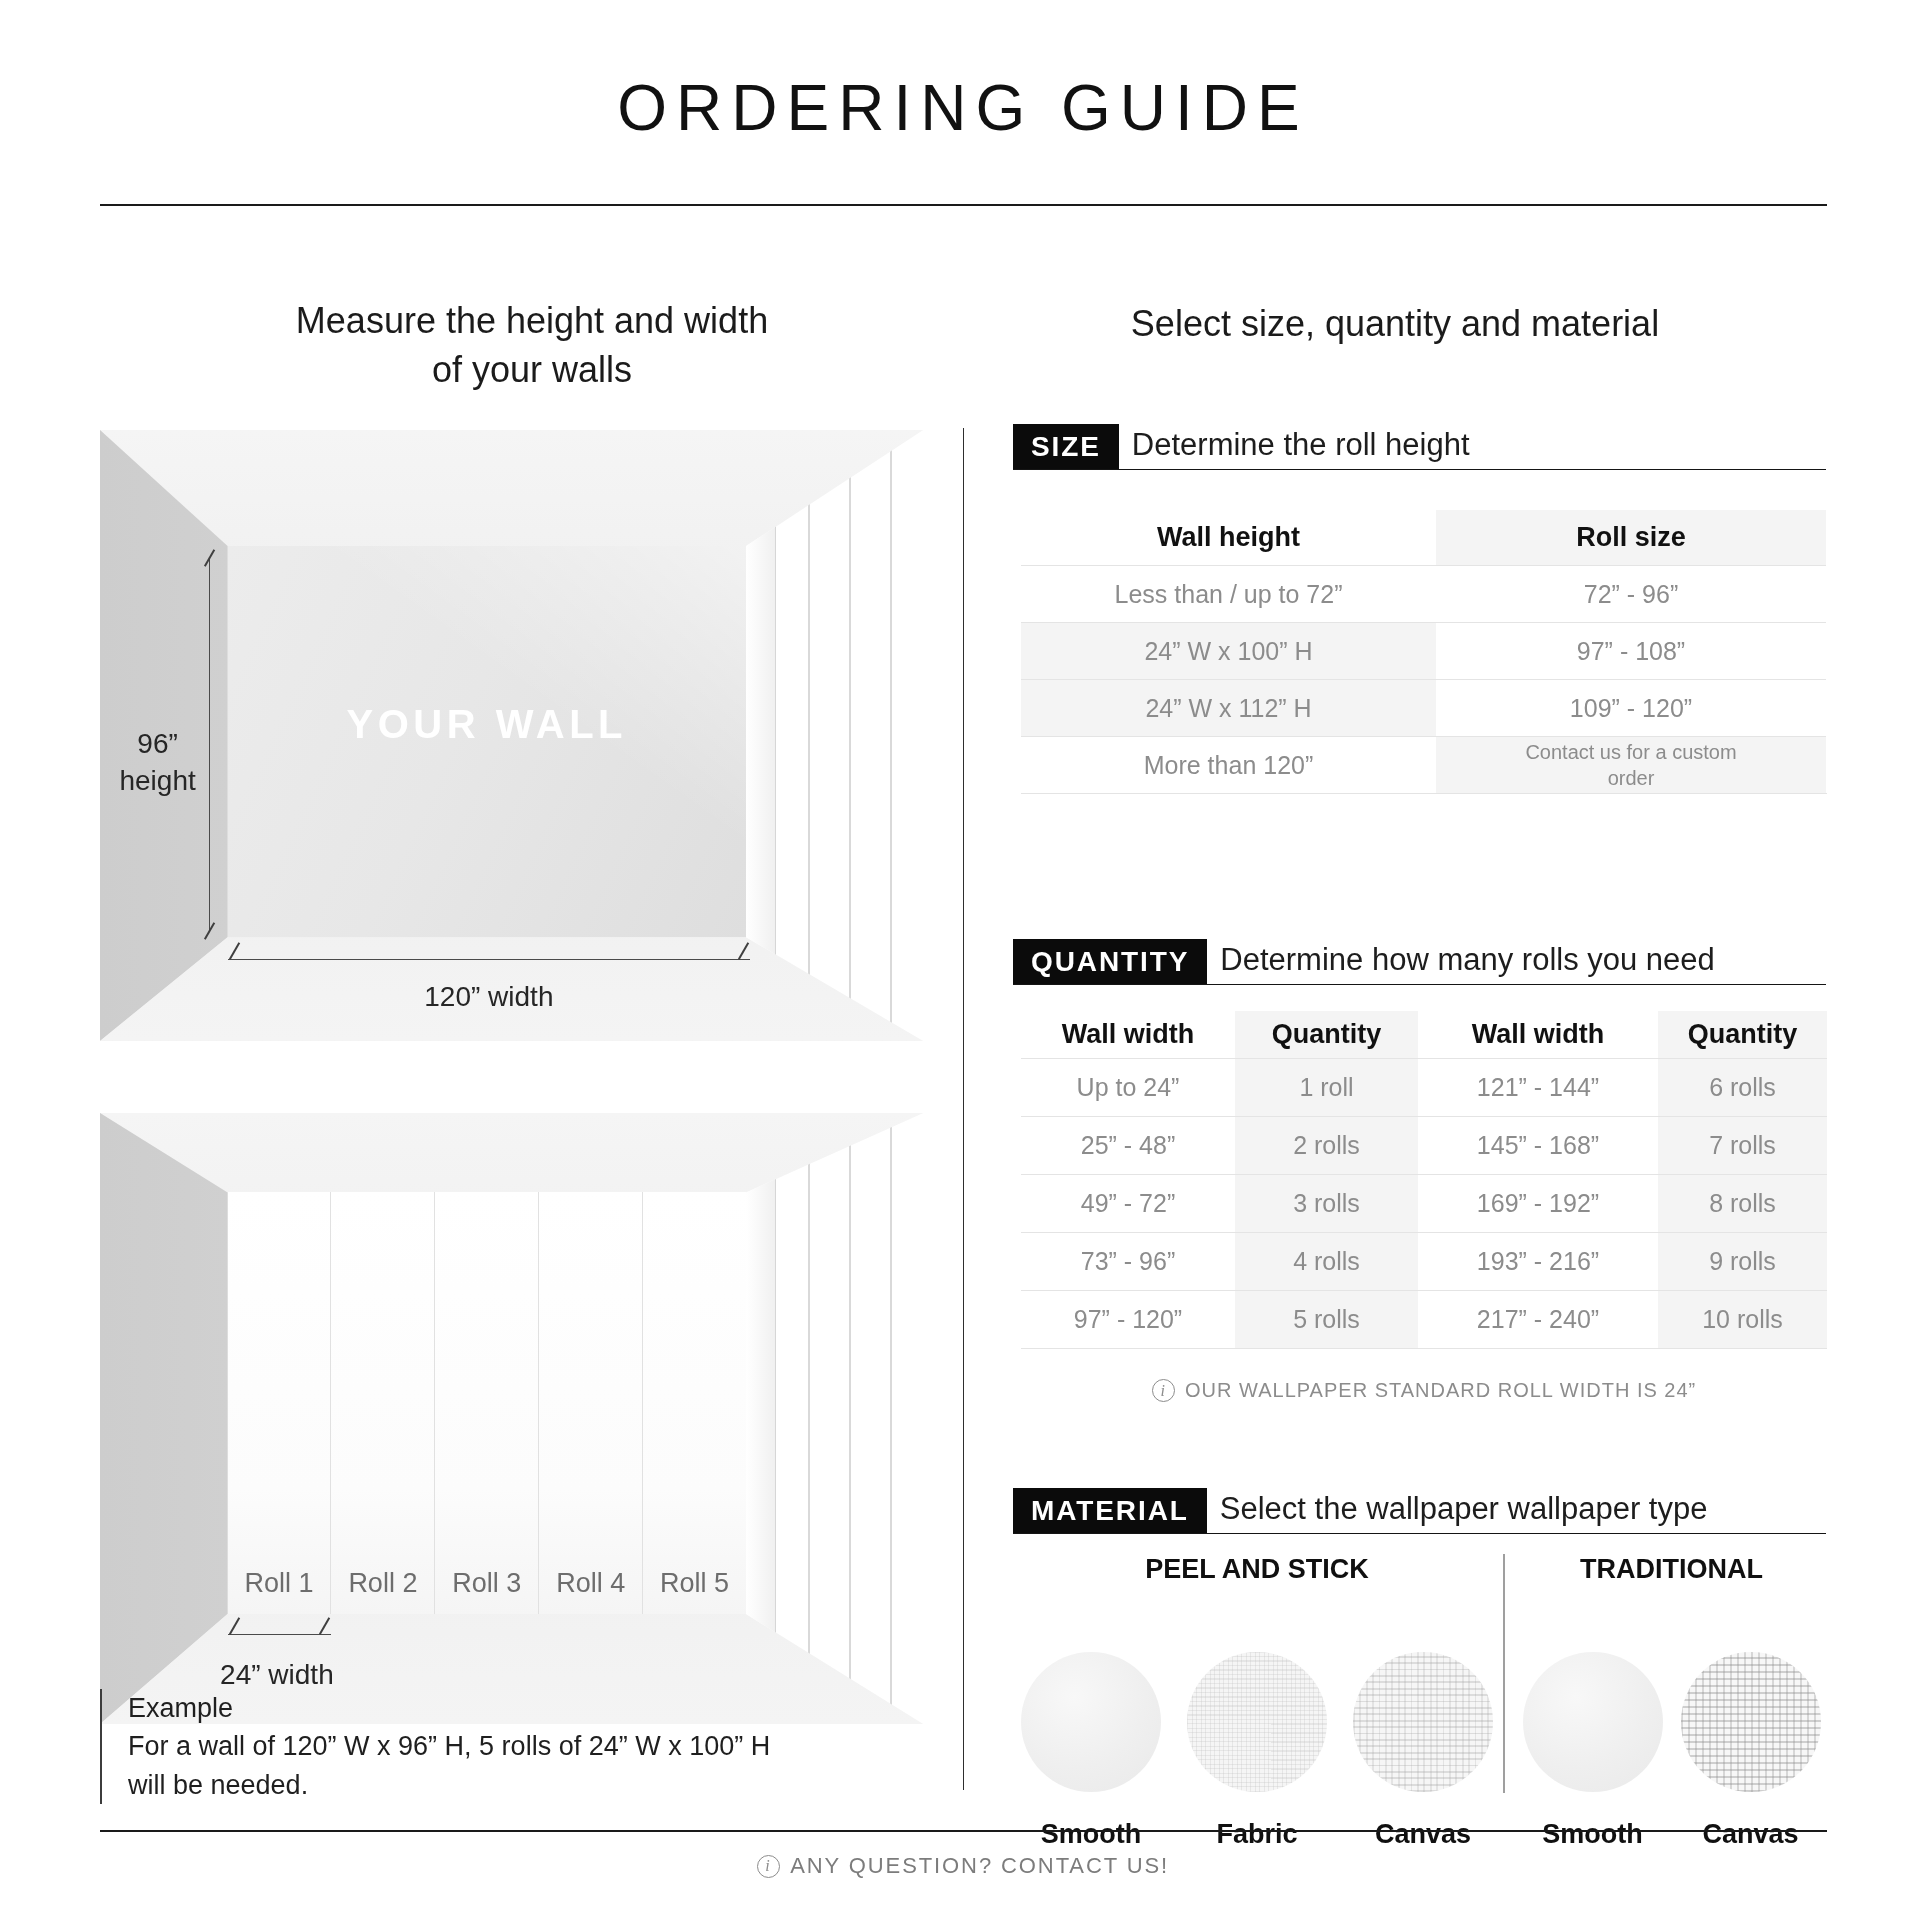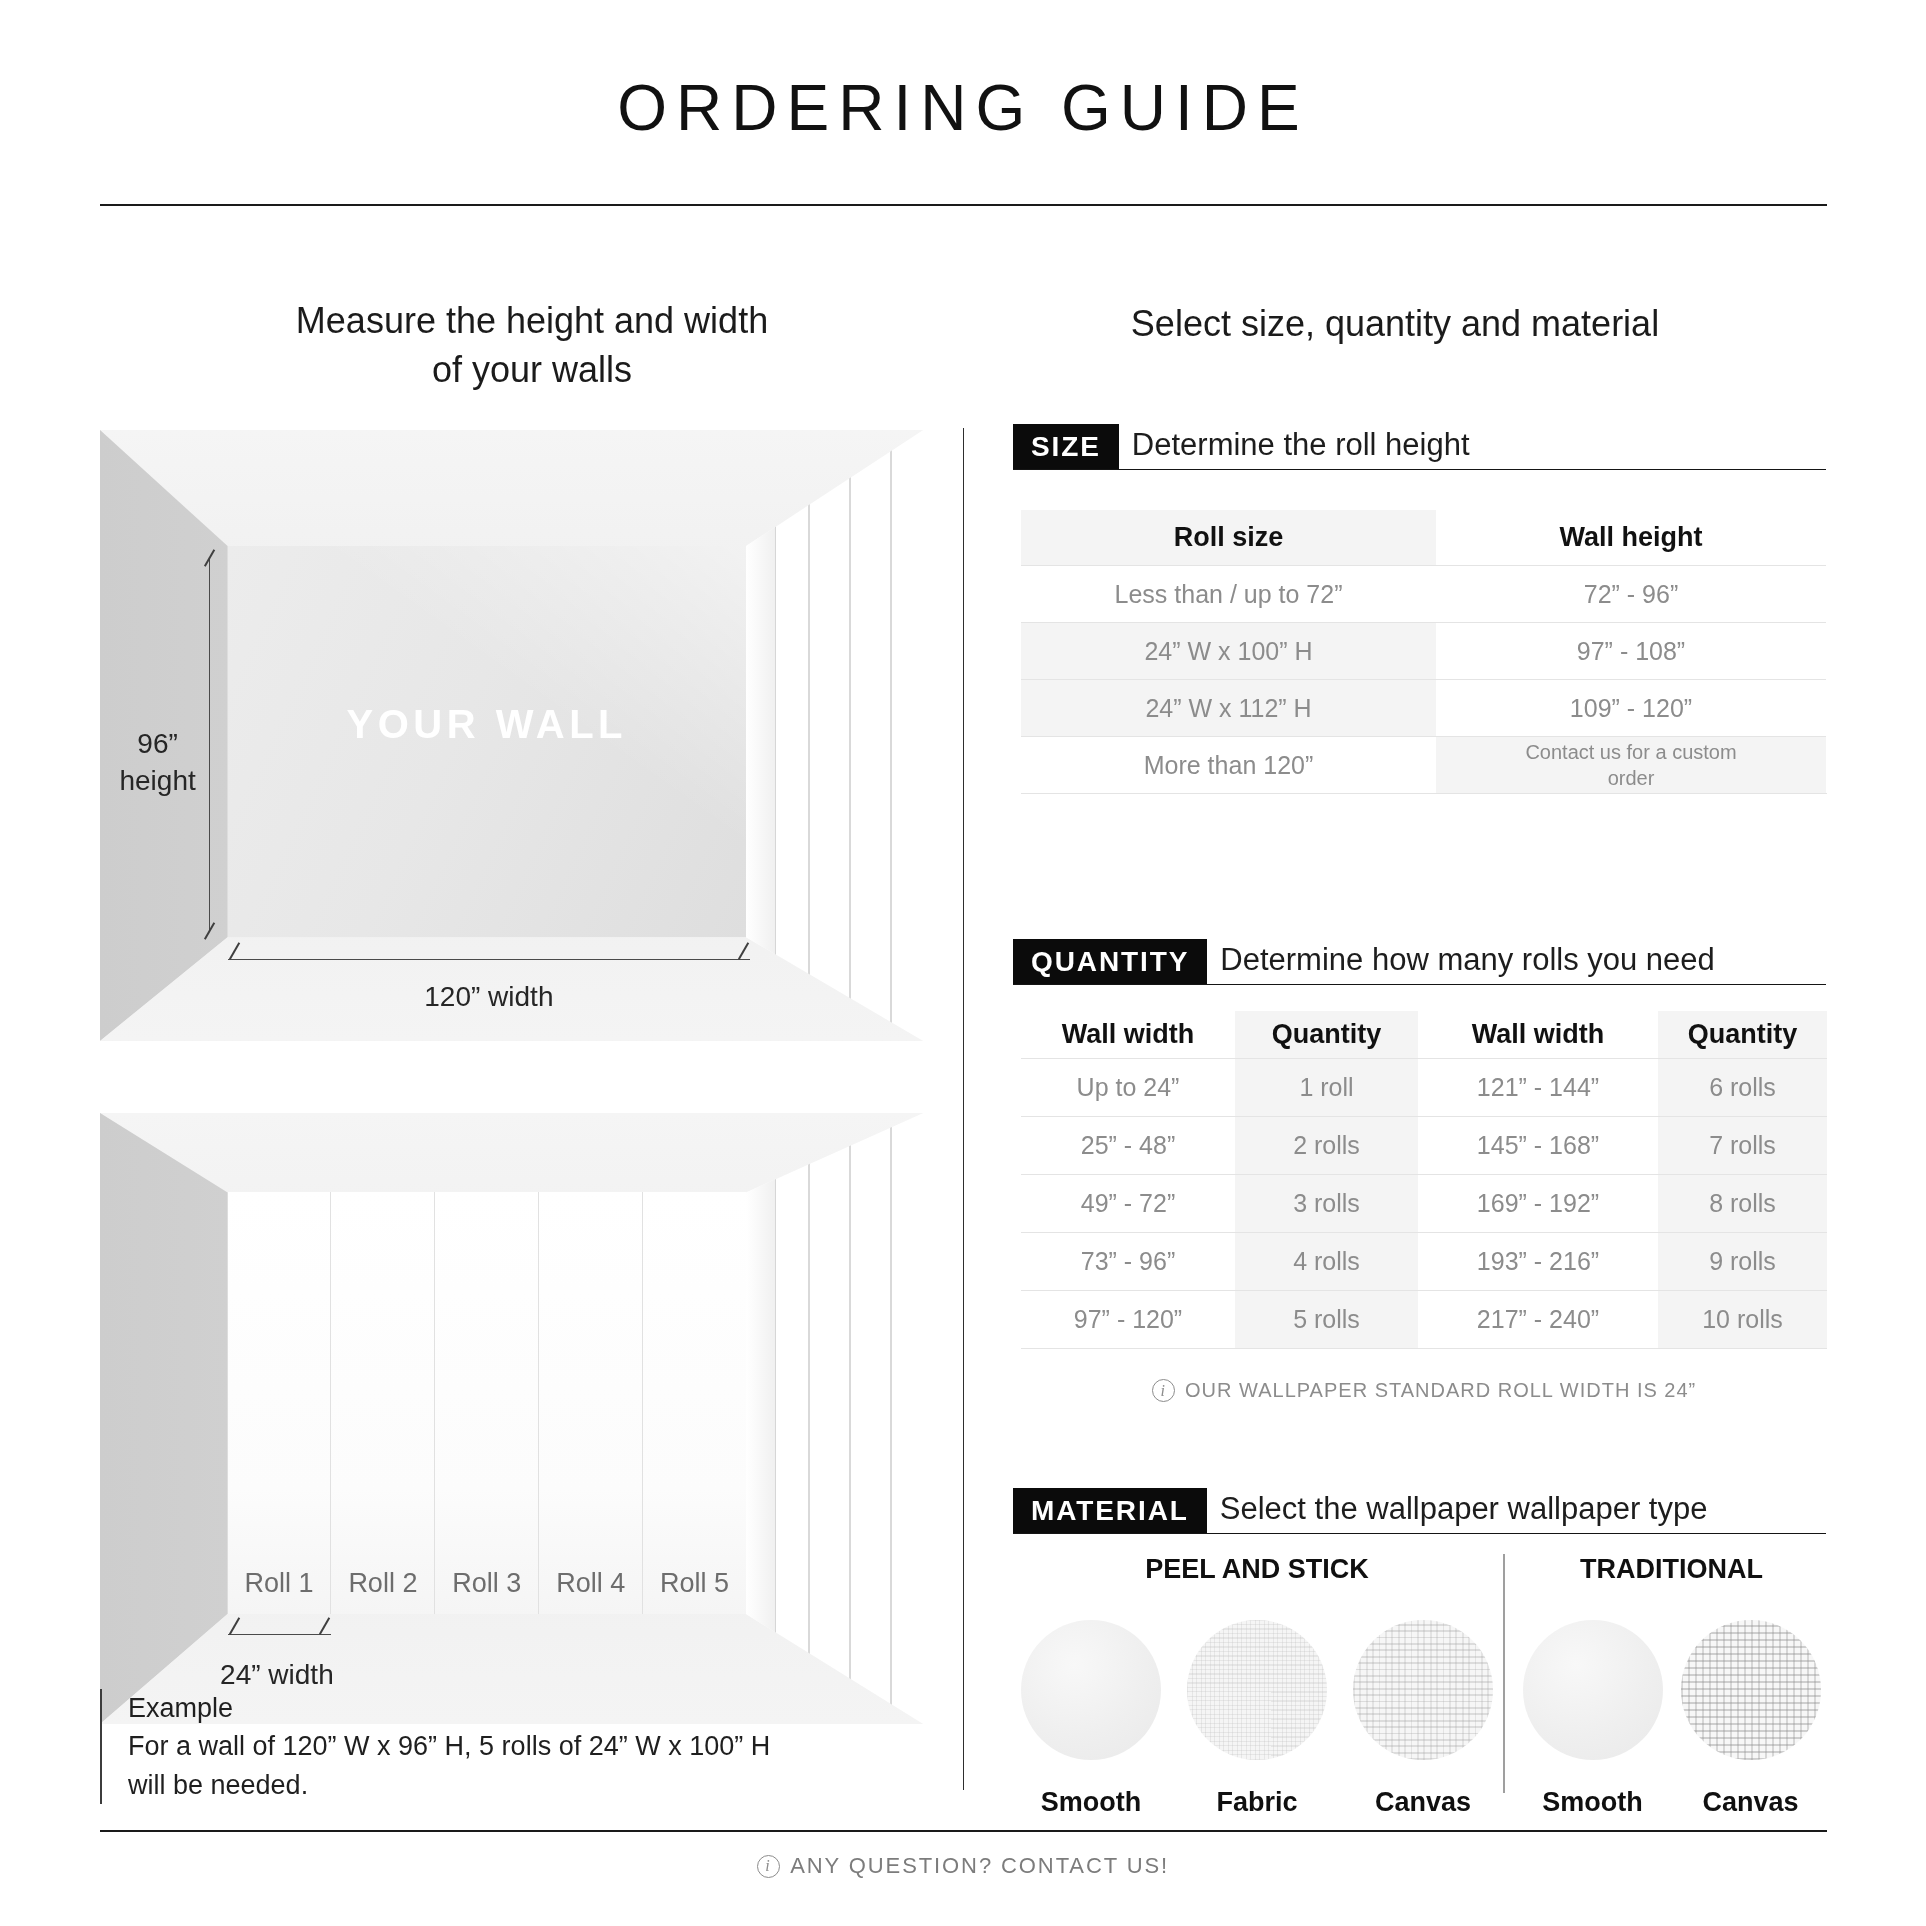--- a/index.html
+++ b/index.html
@@ -111,21 +111,21 @@
 
   .roll-note { left:1021px; width:806px; top:1379px; display:flex; gap:10.3px;
     align-items:center; justify-content:center; color:#8c8c8c; font-size:20px;
     letter-spacing:1px; }
   .info-icon { display:inline-flex; width:23px; height:23px; border:1.3px solid #8c8c8c;
     border-radius:50%; align-items:center; justify-content:center; font-size:16px;
     color:#8c8c8c; font-family:"Liberation Serif", serif; font-style:italic; flex:0 0 auto; }
 
   
   .material-area { left:1021px; top:1554px; width:806px; display:flex; }
-  .mat-group { display:flex; flex-direction:column; }
+  .mat-group { display:flex; flex-direction:column;gap:32px; }
   .mg-left { width:472px; } .mg-right { flex:1; }
   .mat-title { text-align:center; font-size:27px; font-weight:700; color:#101010; }
   .swatch-row { display:flex; justify-content:space-between; margin-top:35px; }
   .mg-right .swatch-row { padding:0 6.4px; }
   .swatch { display:flex; flex-direction:column; align-items:center; }
   .circle { width:140px; height:140px; border-radius:50%; }
   .tex-smooth { background:radial-gradient(circle at 38% 32%, #f8f8f8 0%, #efefef 55%, #e9e9e9 100%); }
   .tex-fabric { background:
       repeating-linear-gradient(0deg, rgba(190,190,190,.28) 0 1.3px, transparent 1.3px 4.5px),
       repeating-linear-gradient(90deg, rgba(190,190,190,.28) 0 1.3px, transparent 1.3px 4.5px),
@@ -229,22 +229,22 @@
   <div>For a wall of 120” W x 96” H, 5 rolls of 24” W x 100” H</div>
   <div>will be needed.</div>
 </div>
 
 <div class="abs section-header sh-size">
   <div class="badge">SIZE</div>
   <div class="section-sub">Determine the roll height</div>
 </div>
 
 <div class="abs grid size-table">
+  <div class="cell hcell th">Wall height</div>
   <div class="cell hcell th shade">Roll size</div>
-  <div class="cell hcell th">Wall height</div>
 
   <div class="cell td bt">Less than / up to 72”</div>
   <div class="cell td bt">72” - 96”</div>
   <div class="cell td bt shade">24” W x 100” H</div>
   <div class="cell td bt">97” - 108”</div>
   <div class="cell td bt shade">24” W x 112” H</div>
   <div class="cell td bt">109” - 120”</div>
   <div class="cell td bt">More than 120”</div>
   <div class="cell td bt shade small-cell">
     <span>Contact us for a custom order</span>

